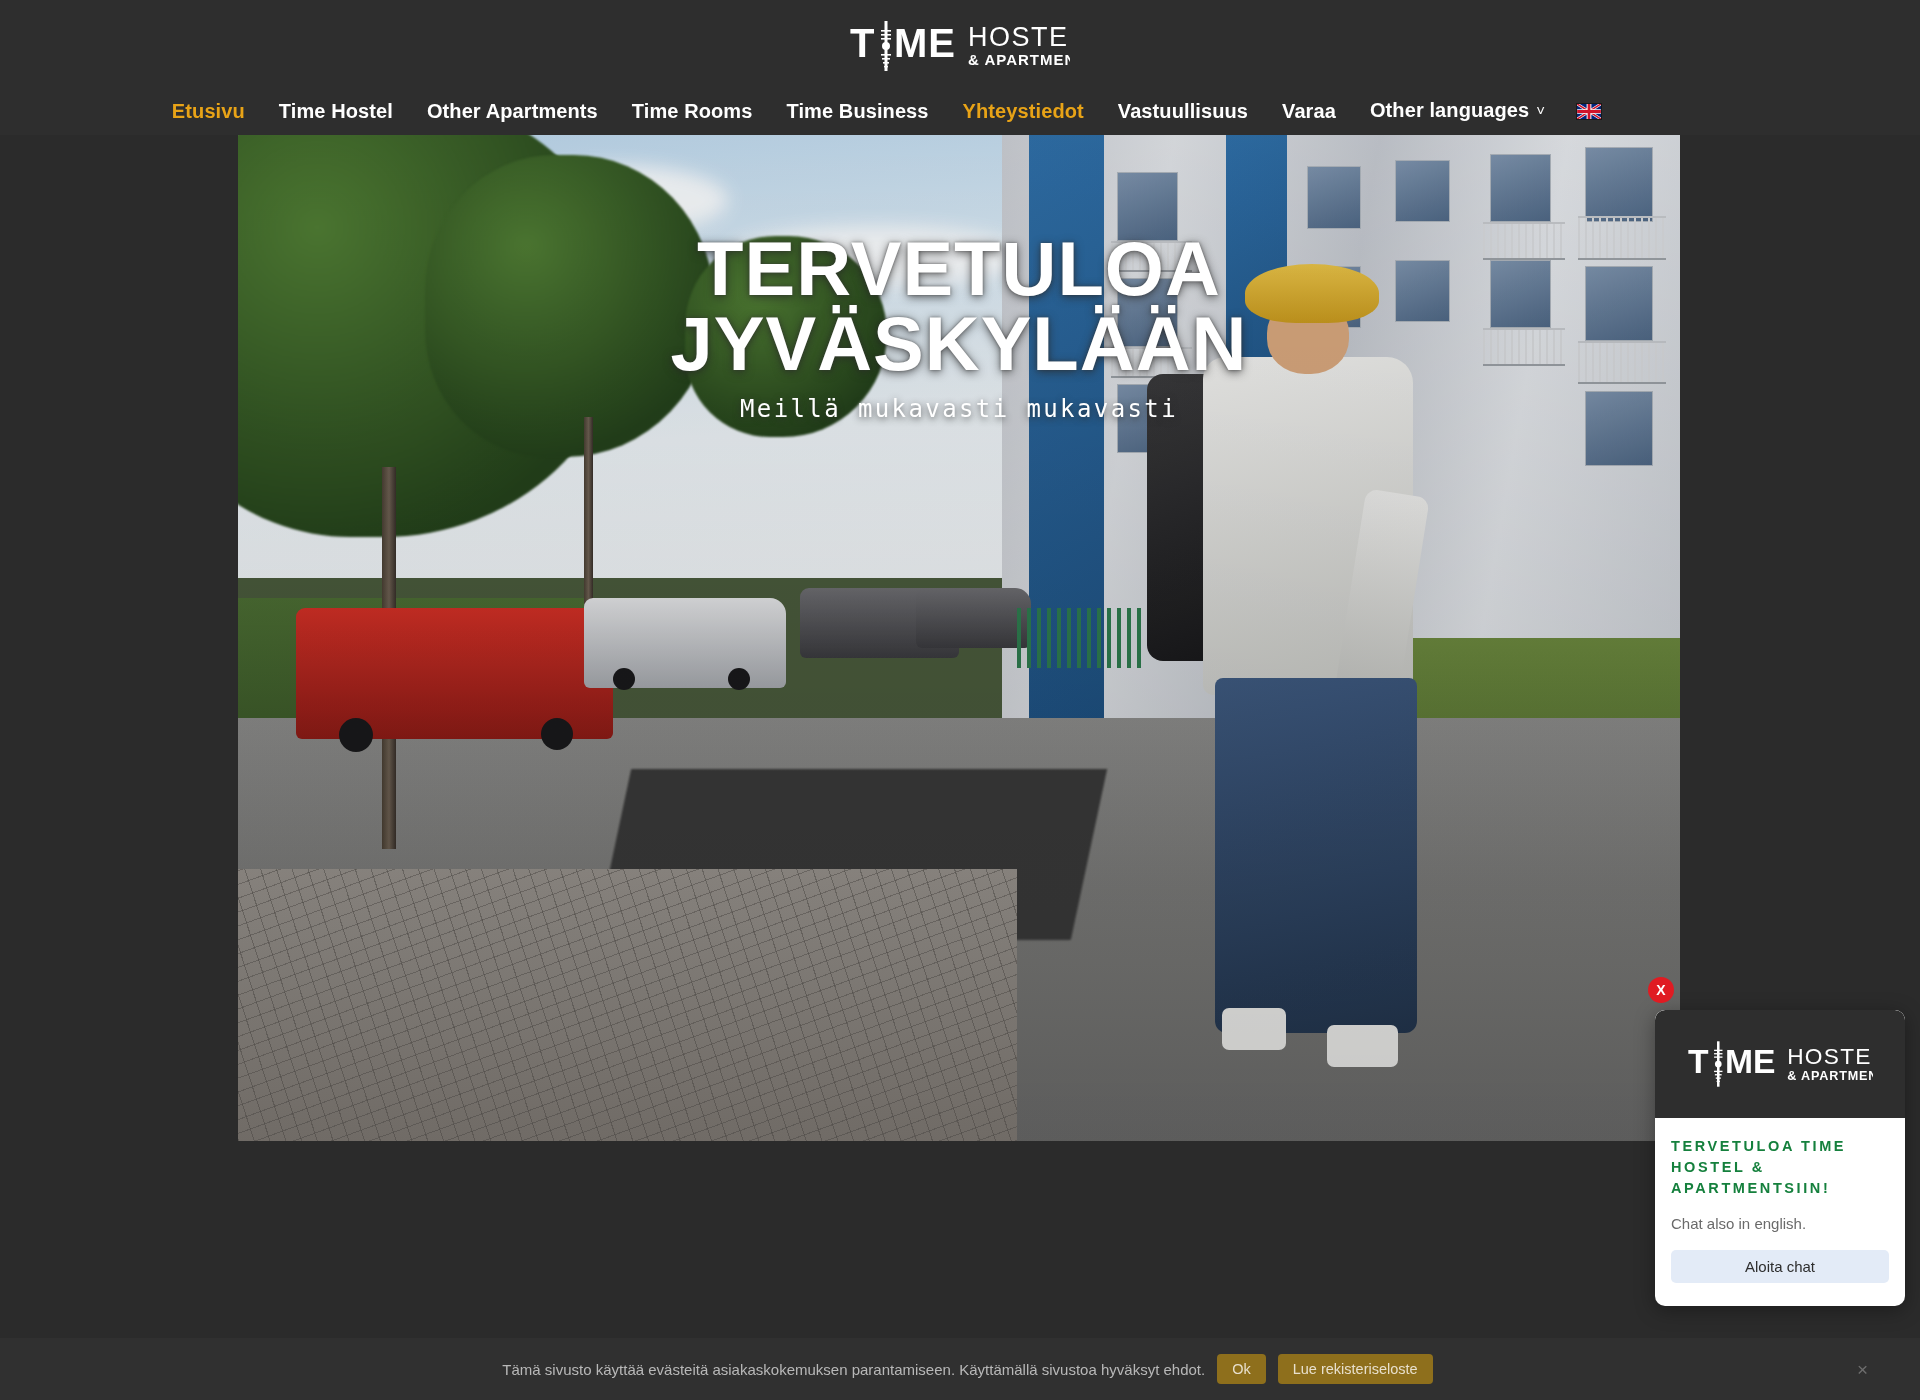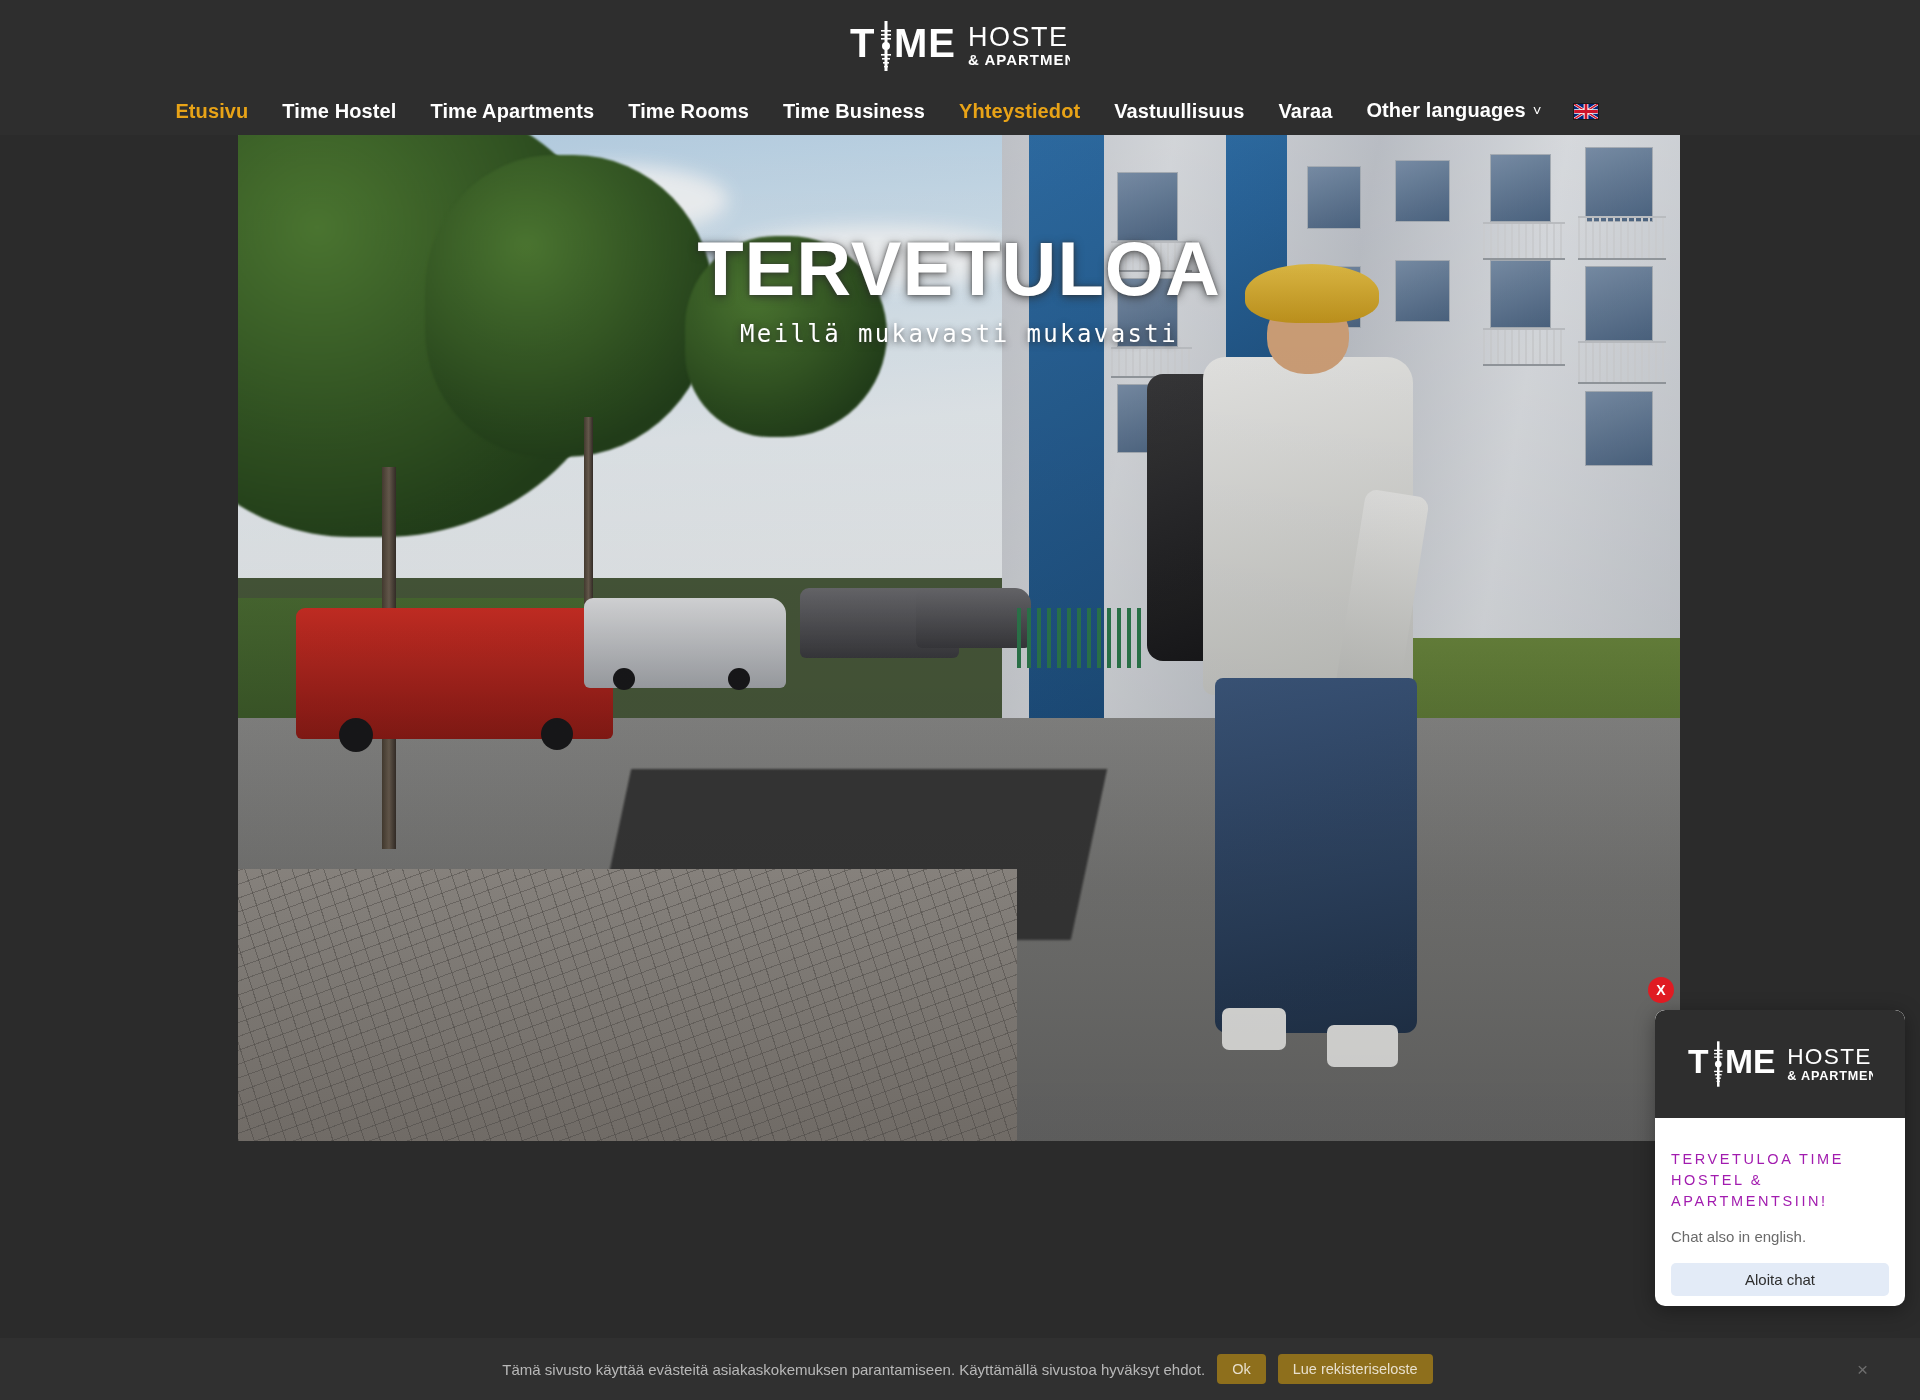--- a/index.html
+++ b/index.html
@@ -203,27 +203,26 @@
     box-shadow:0 4px 20px rgba(0,0,0,.35);
     overflow:hidden;
   }
   .chat-head{
     height:108px; background:#2e2e2e;
     border-radius:10px 10px 0 0;
     display:flex; align-items:center; justify-content:center;
   }
   .chat-body{ padding:18px 16px 0 16px; }
   .chat-title{
-    color:#a21caf;
+    color:#15803d;
     font-size:14.5px;
-    font-weight:normal;
+    font-weight:bold;
     letter-spacing:2.6px;
     line-height:1.45;
     text-transform:uppercase;
-    margin-top:13px;
   }
   .chat-sub{
     margin-top:16px;
     color:#6a6a6a; font-size:15px;
   }
   .chat-btn{
     margin:18px 0 0 0;
     width:100%; height:33px;
     background:#e3ebf7;
     border:none; border-radius:5px;
@@ -287,21 +286,21 @@
 
       <text x="118" y="31" font-family="Liberation Sans, sans-serif" font-size="27" font-weight="normal" fill="#ffffff" letter-spacing="1.5">HOSTEL</text>
 
       <text x="118" y="50" font-family="Liberation Sans, sans-serif" font-size="15" font-weight="bold" fill="#ffffff" letter-spacing="1">&amp; APARTMENTS</text>
     </svg>
   </div>
 
   <nav class="mainnav">
     <span class="nav-item active">Etusivu</span>
     <span class="nav-item">Time Hostel</span>
-    <span class="nav-item">Time Apartments</span>
+    <span class="nav-item">Other Apartments</span>
     <span class="nav-item">Time Rooms</span>
     <span class="nav-item">Time Business</span>
     <span class="nav-item active">Yhteystiedot</span>
     <span class="nav-item">Vastuullisuus</span>
     <span class="nav-item">Varaa</span>
     <span class="nav-item"><span>Other languages</span><span class="nav-caret">˅</span></span>
     <span class="flag-item">
       <svg class="flag" viewBox="0 0 60 38">
         <rect width="60" height="38" fill="#00247d"></rect>
         <path d="M0,0 L60,38 M60,0 L0,38" stroke="#ffffff" stroke-width="7"></path>
@@ -378,20 +377,21 @@
       <div class="shoe" style="left:24%;top:89%;width:17%;height:5%;"></div>
       <div class="shoe" style="left:52%;top:91%;width:19%;height:5%;"></div>
     </div>
 
     <div class="hero-shade"></div>
   </div>
 
   <div class="hero-text">
     <div class="hero-title">
       <div>TERVETULOA</div>
+      <div>JYVÄSKYLÄÄN</div>
     </div>
     <div class="hero-sub">Meillä mukavasti mukavasti</div>
   </div>
 </div>
 
 <div class="chat-close">X</div>
 
 <div class="chat-widget">
   <div class="chat-head">
     <svg width="185" height="56" viewBox="0 0 220 62">

